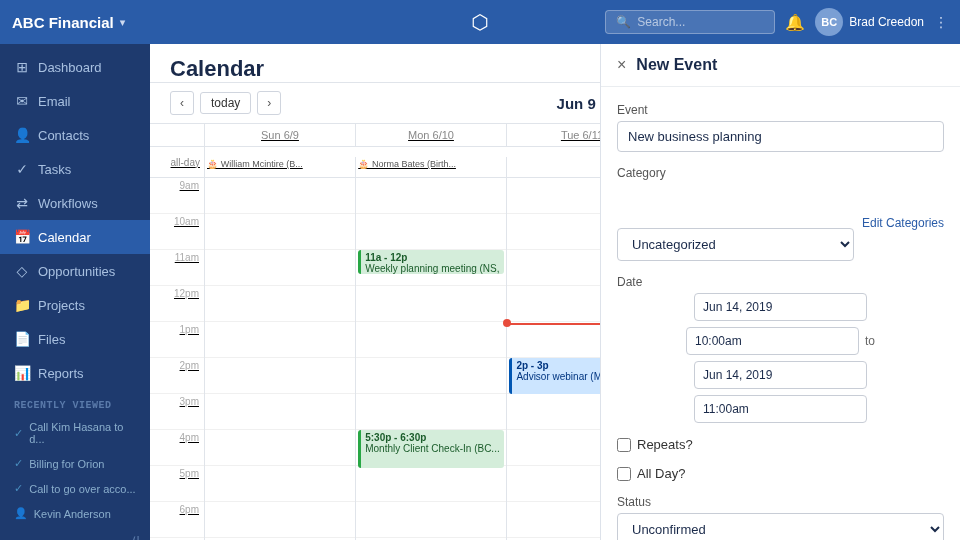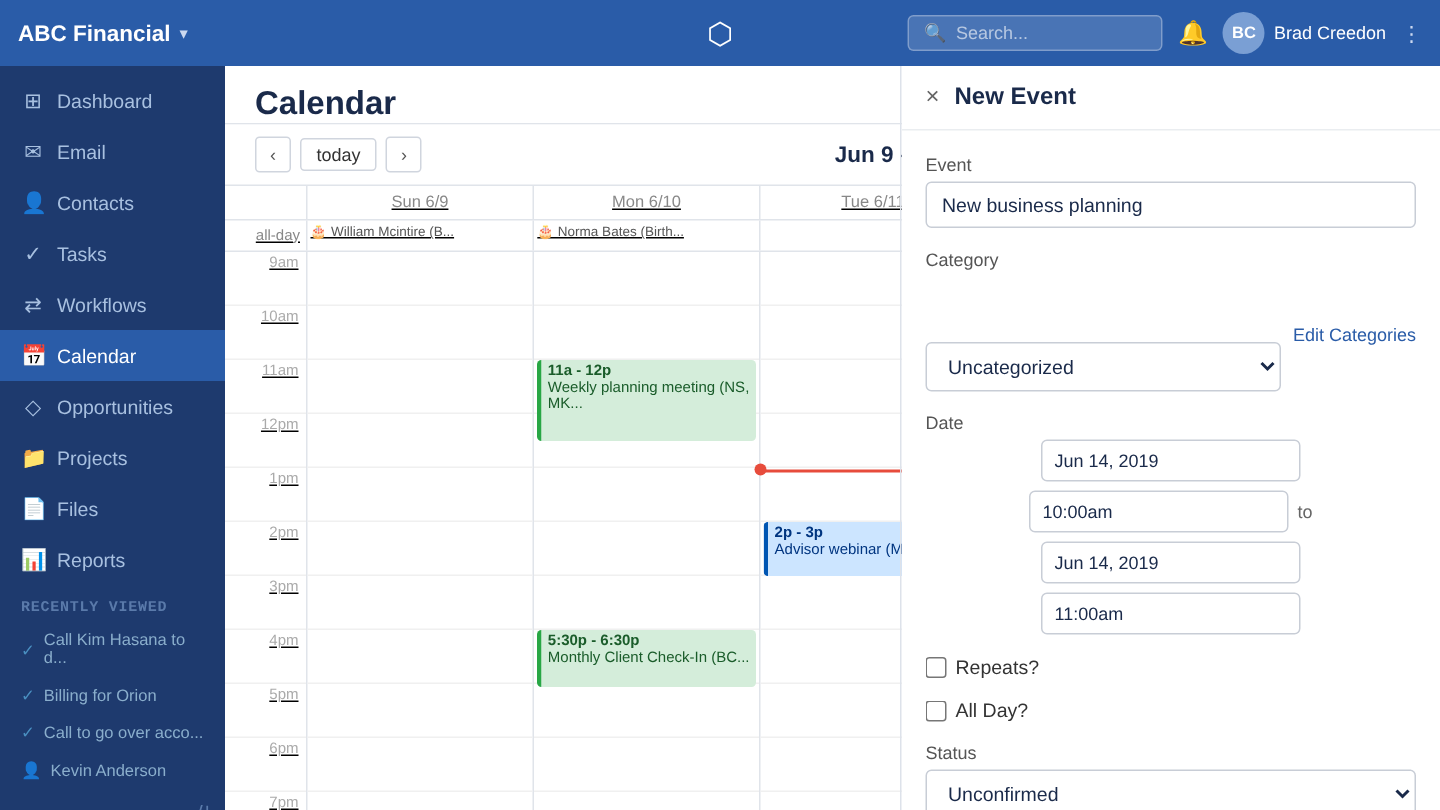--- a/index.html
+++ b/index.html
@@ -50,21 +50,21 @@
     .cal-grid { flex: 1; overflow-y: auto; display: flex; flex-direction: column; background: white; text-decoration: underline; }
     .cal-days-header { display: flex; border-bottom: 1px solid #e0e4ea; }
     .cal-corner { width: 55px; flex-shrink: 0; border-right: 1px solid #e0e4ea; }
     .cal-day-col-header { flex: 1; text-align: center; padding: 5px 2px; border-right: 1px solid #e0e4ea; }
     .cal-day-name { font-size: 11px; color: #888; }
     .cal-body { display: flex; flex: 1; }
     .cal-times { width: 55px; flex-shrink: 0; border-right: 1px solid #e0e4ea; }
     .cal-time-slot { height: 36px; border-bottom: 1px solid #f0f0f0; padding: 2px 5px; text-align: right; font-size: 10px; color: #aaa; display: flex; align-items: flex-start; justify-content: flex-end; padding-top: 2px; }
     .cal-allday { display: flex; border-bottom: 1px solid #e0e4ea; }
     .cal-allday-label { width: 55px; flex-shrink: 0; border-right: 1px solid #e0e4ea; font-size: 10px; color: #888; display: flex; align-items: center; justify-content: flex-end; padding-right: 4px; }
-    .cal-allday-cells { display: flex; flex: 1; }
+    .cal-allday-cells { display: flex; flex: 1; margin-top: 10px; }
     .cal-allday-cell { flex: 1; border-right: 1px solid #e0e4ea; min-height: 20px; padding: 2px; font-size: 10px; color: #555; overflow: hidden; }
     .cal-columns { display: flex; flex: 1; position: relative; }
     .cal-col { flex: 1; border-right: 1px solid #e0e4ea; position: relative; }
     .cal-hour-line { height: 36px; border-bottom: 1px solid #f0f0f0; }
 
     
     .event-block { position: absolute; left: 2px; right: 2px; border-radius: 3px; padding: 2px 4px; font-size: 10px; overflow: hidden; cursor: pointer; }
     .event-green { background: #d4edda; border-left: 3px solid #28a745; color: #1a5c2a; }
     .event-red { background: #f8d7da; border-left: 3px solid #dc3545; color: #7a1a22; }
     .event-blue { background: #cce5ff; border-left: 3px solid #0056b3; color: #003580; }
@@ -266,21 +266,21 @@
               <div class="cal-hour-line"></div>
             <div class="cal-hour-line"></div>
               <div class="cal-hour-line"></div>
               <div class="cal-hour-line"></div>
             <div class="cal-hour-line"></div>
               <div class="cal-hour-line"></div>
               <div class="cal-hour-line"></div>
             <div class="cal-hour-line"></div>
               <div class="cal-hour-line"></div>
 
-            <div class="event-block event-green" style="top:72px; height:54px;">
+            <div class="event-block event-green" style="top:72px; height:24px;">
               <div style="font-weight:600;">11a - 12p</div>
               <div>Weekly planning meeting (NS, MK...</div>
             </div>
 
             <div class="event-block event-green" style="top:252px; height:38px;">
               <div style="font-weight:600;">5:30p - 6:30p</div>
               <div>Monthly Client Check-In (BC...</div>
             </div>
           </div>
 

